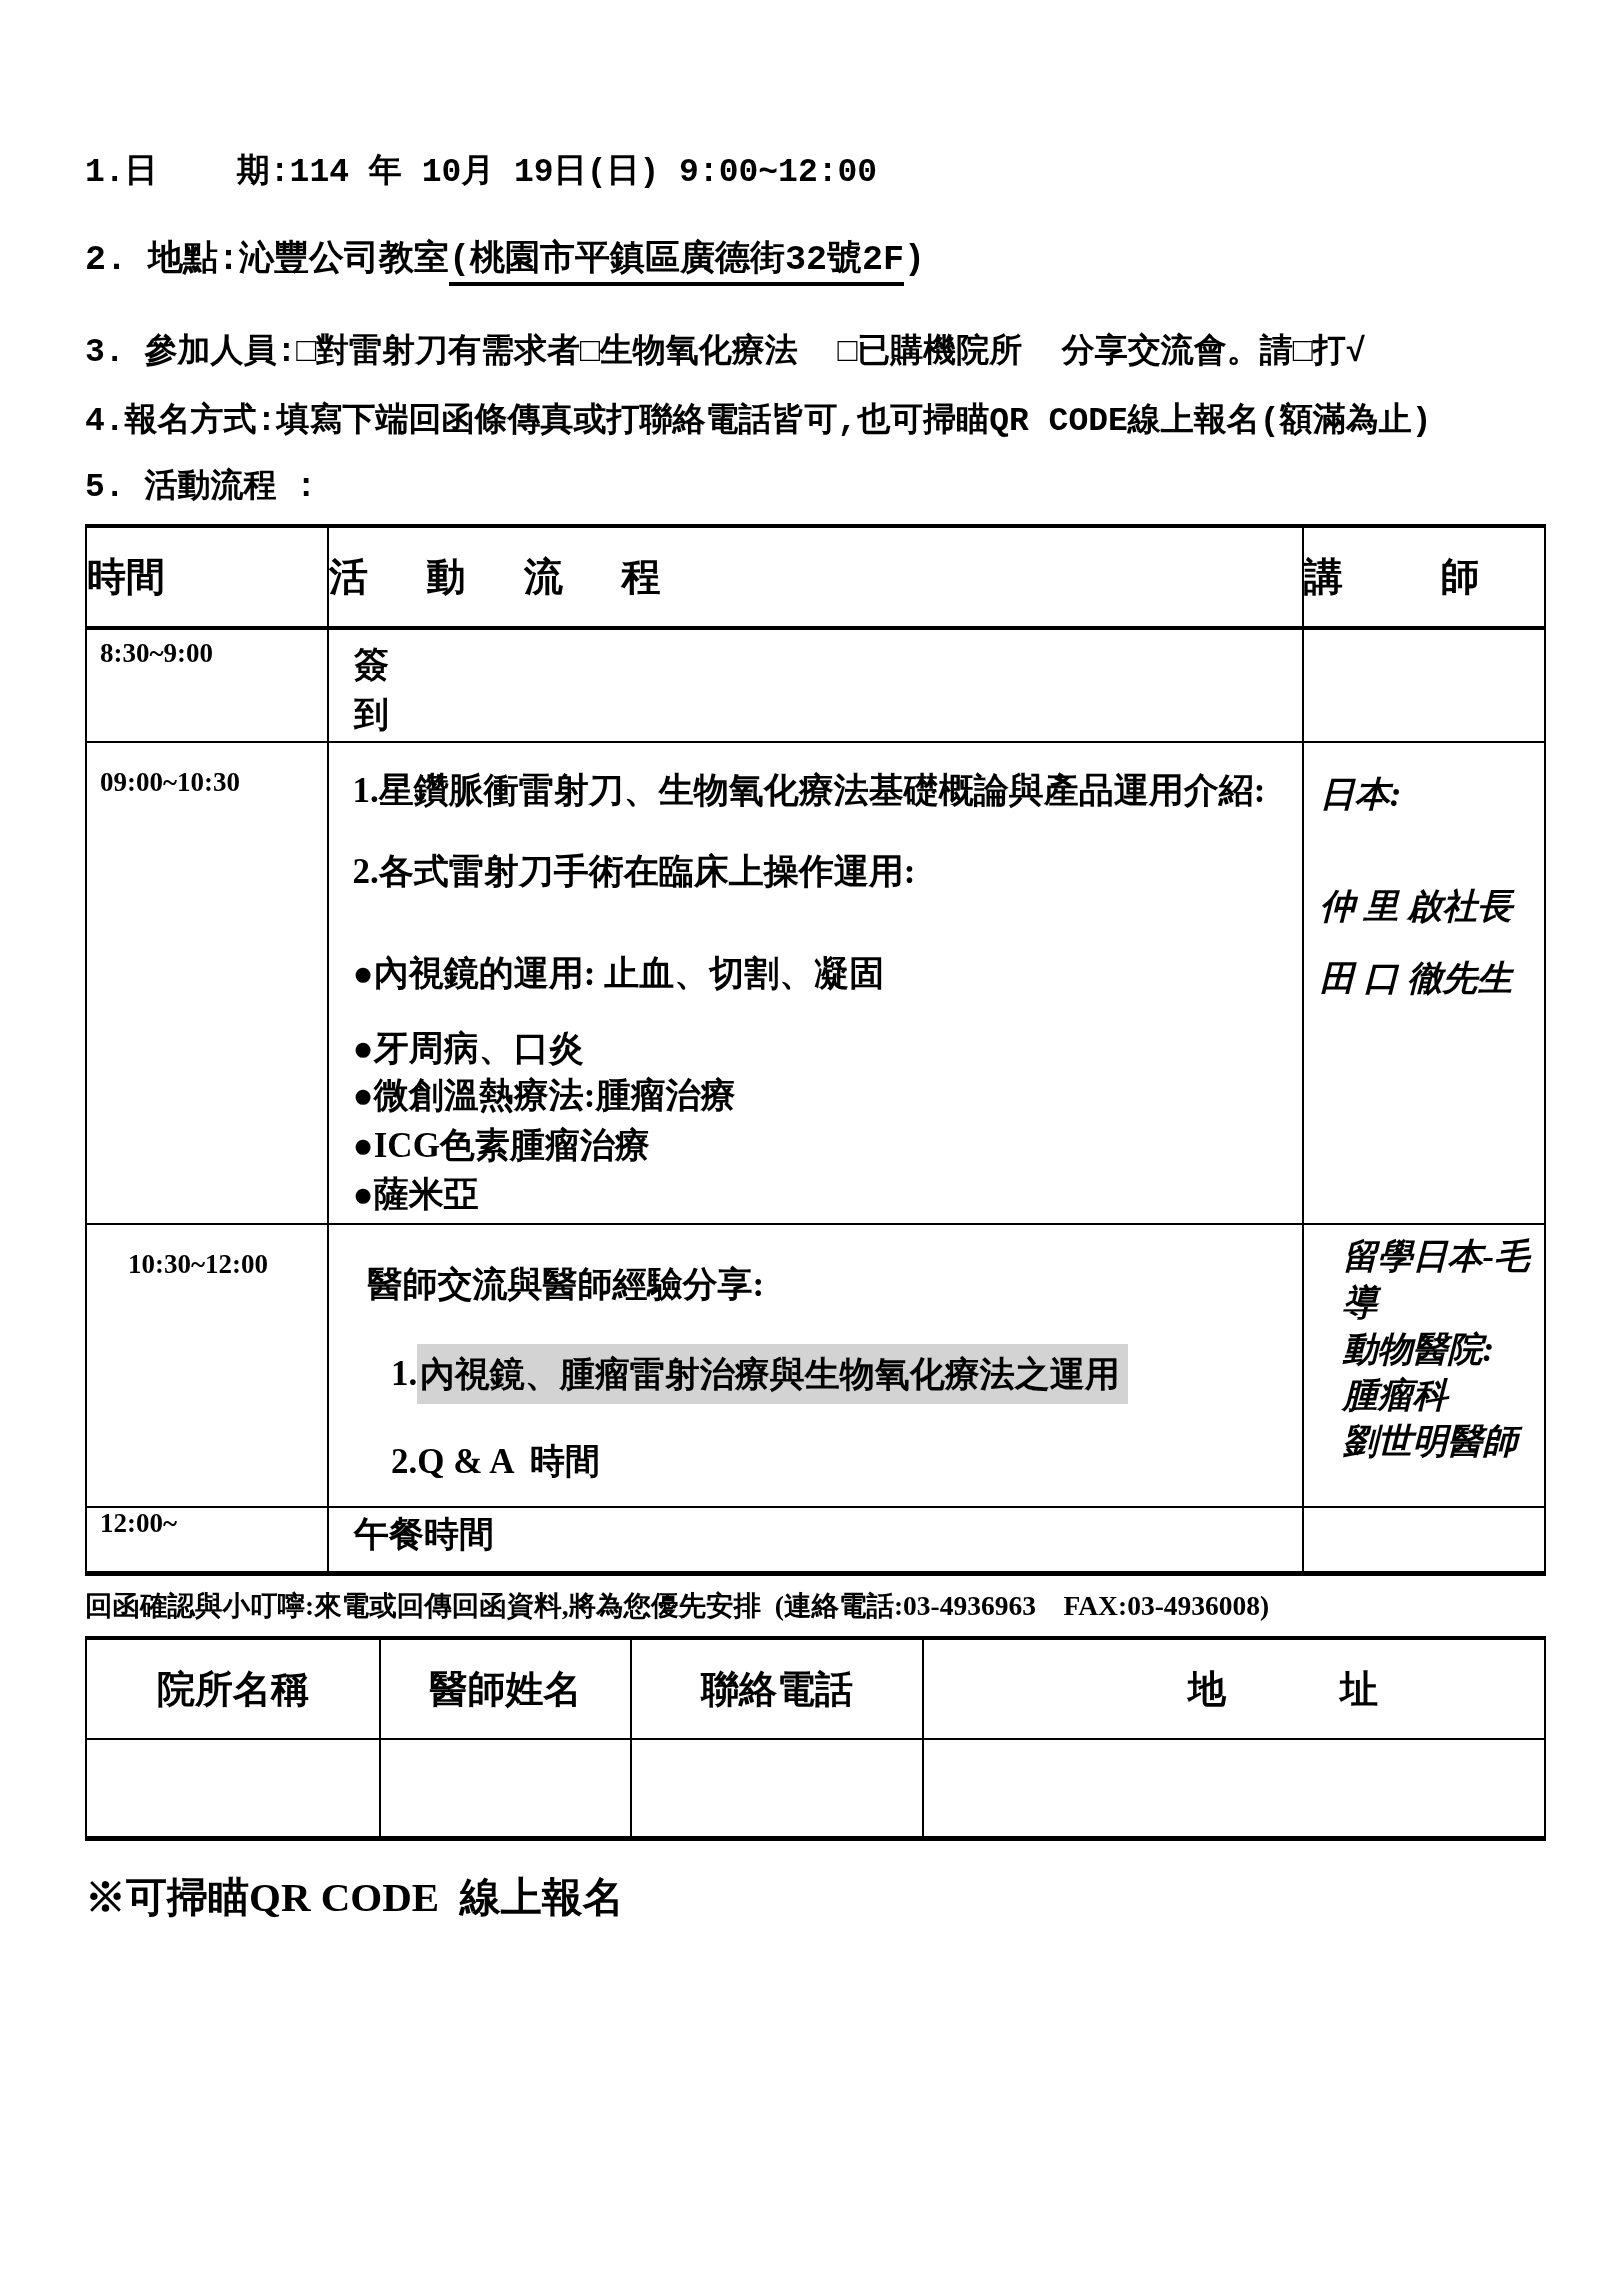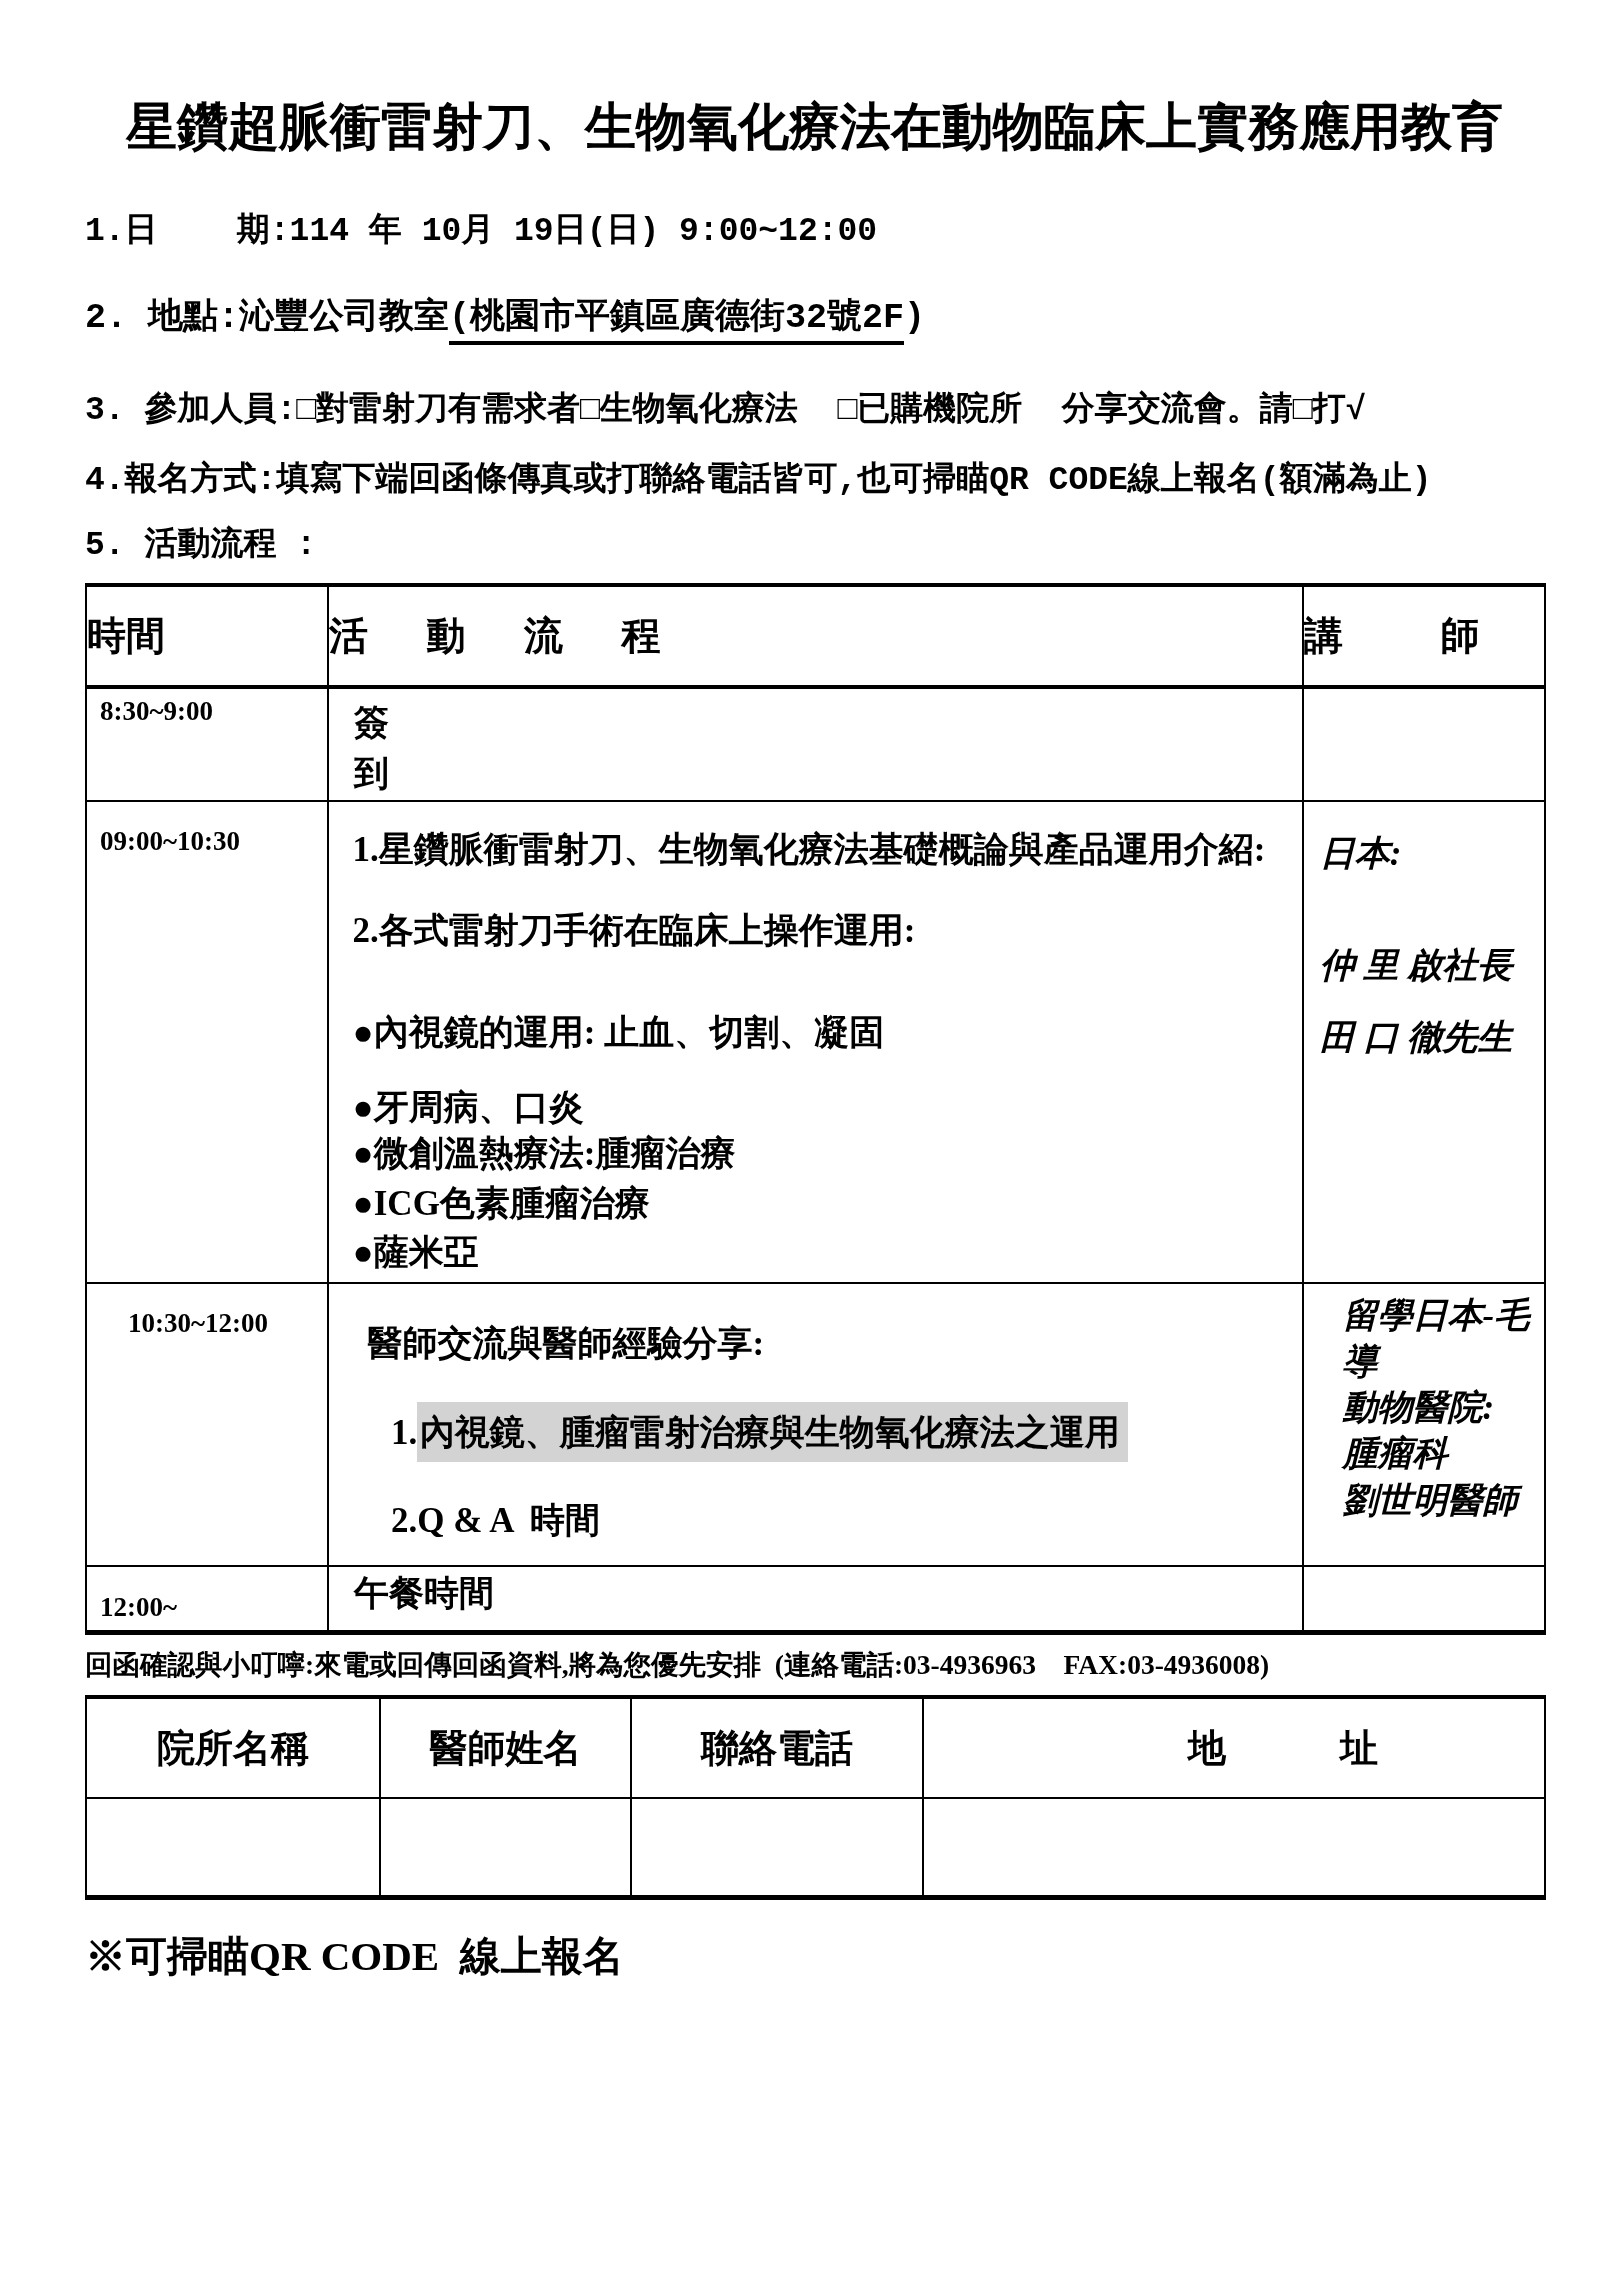--- a/index.html
+++ b/index.html
@@ -39,21 +39,21 @@
   .th-lect{text-align:left;padding-left:15.7px;}
 
   .r1 td{height:110px;border-top:4.6px solid #000;}
   .r2 td{height:480px;border-top:2.6px solid #000;}
   .r3 td{height:281px;border-top:2.6px solid #000;padding-left:28px;}
   .r4 td{height:63px;border-top:2.6px solid #000;}
 
   .td-time{font-size:27px;}
   .td-time div{padding:26px 0 0 13px;line-height:1.0;}
   .r1 .td-time div{padding-top:9.2px;}
-  .r4 .td-time div{padding-top:27px;}
+  .r4 .td-time div{padding-top:2px;}
 
   .td-act{font-size:35px;}
   .td-act p{margin:0;padding:0 0 0 23.6px;line-height:1.06;}
   .sign-line{padding-left:25px;line-height:1.45;}
   .sign-first{margin-top:9.2px;}
   .l1{margin-top:29px !important;}
   .l2{margin-top:44px !important;}
   .b1{margin-top:65px !important;}
   .b2{margin-top:38px !important;}
   .b3{margin-top:9.2px !important;}
@@ -87,21 +87,20 @@
   .reply th.addr{text-align:center;padding-left:98px;}
   .reply td{height:96px;}
 
   .qr{font-size:41px;margin-top:34px;line-height:1.1;}
 </style>
 </head>
 <body>
 
 <div class="page">
 
-  <div class="title" data-bind="header.title">星鑽超脈衝雷射刀、生物氧化療法在動物臨床上實務應用教育</div>
 
   <div class="item i1" data-bind="info.date">1.日    期:114 年 10月 19日(日) 9:00~12:00</div>
 
   <div class="item i2"><span data-bind="info.location_prefix">2. 地點:沁豐公司教室</span><span class="ul" data-bind="info.location_underlined">(桃園市平鎮區廣德街32號2F</span><span data-bind="info.location_suffix">)</span></div>
 
   <div class="item i3" data-bind="info.participants">3. 參加人員:□對雷射刀有需求者□生物氧化療法  □已購機院所  分享交流會。請□打√</div>
 
   <div class="item i4" data-bind="info.registration">4.報名方式:填寫下端回函條傳真或打聯絡電話皆可,也可掃瞄QR CODE線上報名(額滿為止)</div>
 
   <div class="item i5" data-bind="info.agenda_label">5. 活動流程 :</div>

